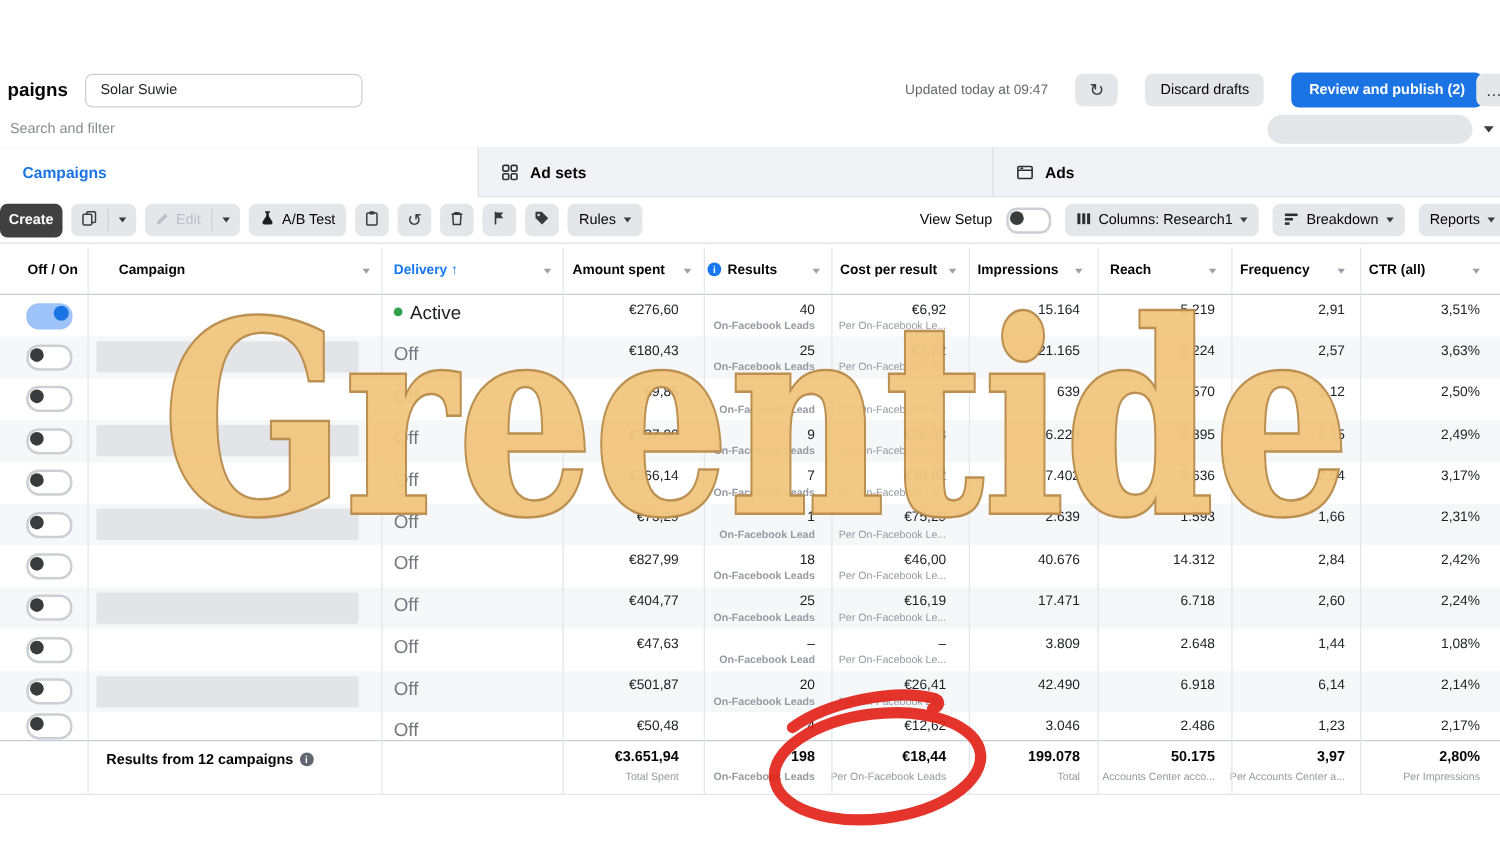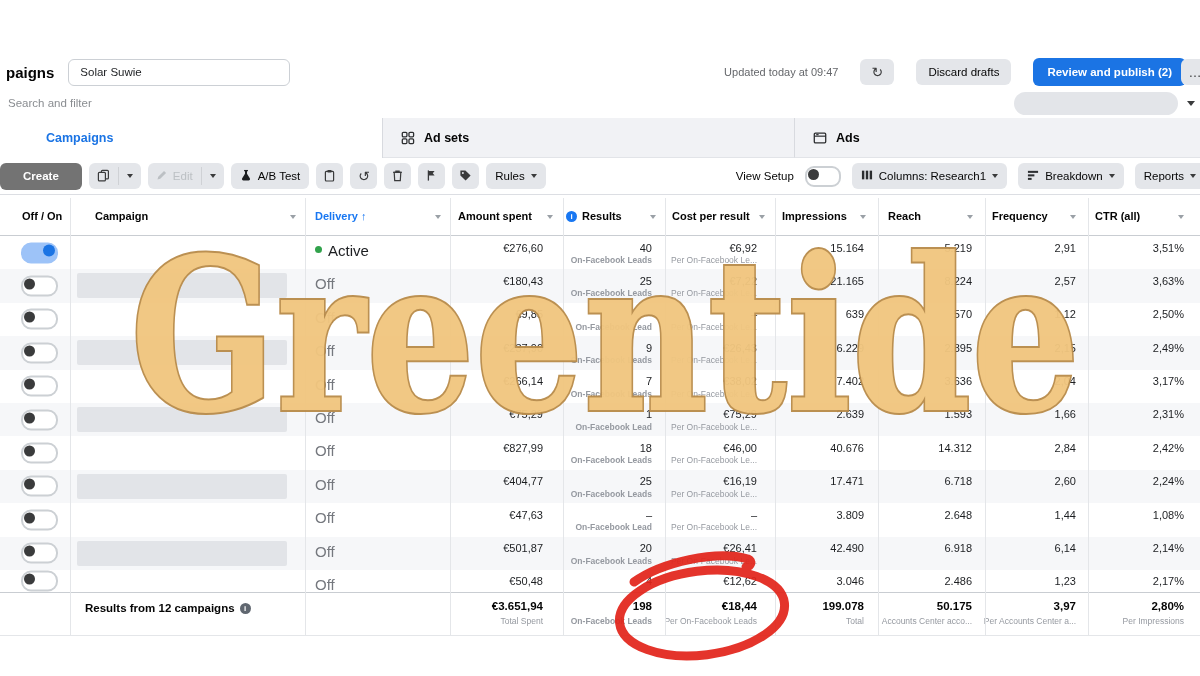--- a/index.html
+++ b/index.html
@@ -24,32 +24,32 @@
   .filterbar{position:absolute;top:89px;left:0;width:1200px;height:29px;border-bottom:1px solid #dcdee3;background:#fff;}
   .filter-text{position:absolute;left:8px;top:0;line-height:28px;font-size:11.5px;color:#8a8d91;}
   .filter-chip{position:absolute;right:22px;top:3px;width:164px;height:23px;background:#e3e5e9;border-radius:13px;}
   .filter-caret{position:absolute;right:5px;top:12px;width:0;height:0;border-left:4px solid transparent;
     border-right:4px solid transparent;border-top:5px solid #3a3b3c;}
 
   
   .tabs{position:absolute;top:118px;left:0;width:1200px;height:40px;display:flex;}
   .tab{display:flex;align-items:center;font-size:12.5px;font-weight:700;box-sizing:border-box;cursor:pointer;}
   .tab .tico{margin-right:9px;display:inline-flex;}
-  .tab1{width:383px;background:#fff;color:#1b74e4;padding-left:46px;border-right:1px solid #d8dadf;}
+  .tab1{width:383px;background:#fff;color:#1b74e4;padding-left:18px;border-right:1px solid #d8dadf;}
   .tab2{width:412px;background:#f1f2f5;color:#050505;padding-left:18px;border-right:1px solid #d8dadf;border-bottom:1px solid #e2e4e8;}
   .tab3{flex:1;background:#f1f2f5;color:#050505;padding-left:18px;border-bottom:1px solid #e2e4e8;}
 
   
   .toolbar{position:absolute;top:158px;left:0;width:1200px;height:36px;background:#fff;border-bottom:1px solid #dcdee3;
     display:flex;align-items:center;gap:7px;}
   .tbtn{display:inline-flex;align-items:center;justify-content:center;height:26px;border-radius:6px;background:#e4e6ea;
     font-size:11.5px;color:#050505;padding:0 9px;cursor:pointer;white-space:nowrap;}
   .tbtn.sq{width:27px;padding:0;}
-  .create{height:27px;border-radius:6px;background:#737373;color:#fff;font-weight:700;font-size:11.5px;
-    display:inline-flex;align-items:center;padding:0 23px;cursor:pointer;}
+  .create{height:27px;border-radius:6px;background:#404040;color:#fff;font-weight:700;font-size:11.5px;
+    display:inline-flex;align-items:center;padding:0 7px;cursor:pointer;}
   .grp{display:inline-flex;height:26px;border-radius:6px;background:#e4e6ea;overflow:hidden;}
   .grp .seg{display:inline-flex;align-items:center;justify-content:center;padding:0 8px;cursor:pointer;font-size:11.5px;color:#050505;}
   .grp .div{width:1px;background:#cfd1d5;margin:4px 0;}
   .caret{width:0;height:0;border-left:3.5px solid transparent;border-right:3.5px solid transparent;border-top:4.5px solid #3a3b3c;display:inline-block;}
   .lbl-dis{color:#bcc0c4;}
   .tool-right{margin-left:auto;display:flex;align-items:center;gap:11px;margin-right:-14px;}
   .viewsetup{font-size:11.5px;color:#050505;white-space:nowrap;}
   .mini-toggle{position:relative;width:32px;height:17px;border-radius:9px;background:#fff;border:2px solid #ccd0d4;}
   .mini-toggle .knob{position:absolute;left:1px;top:1px;width:11px;height:11px;border-radius:50%;background:#3a3b3c;}
 

